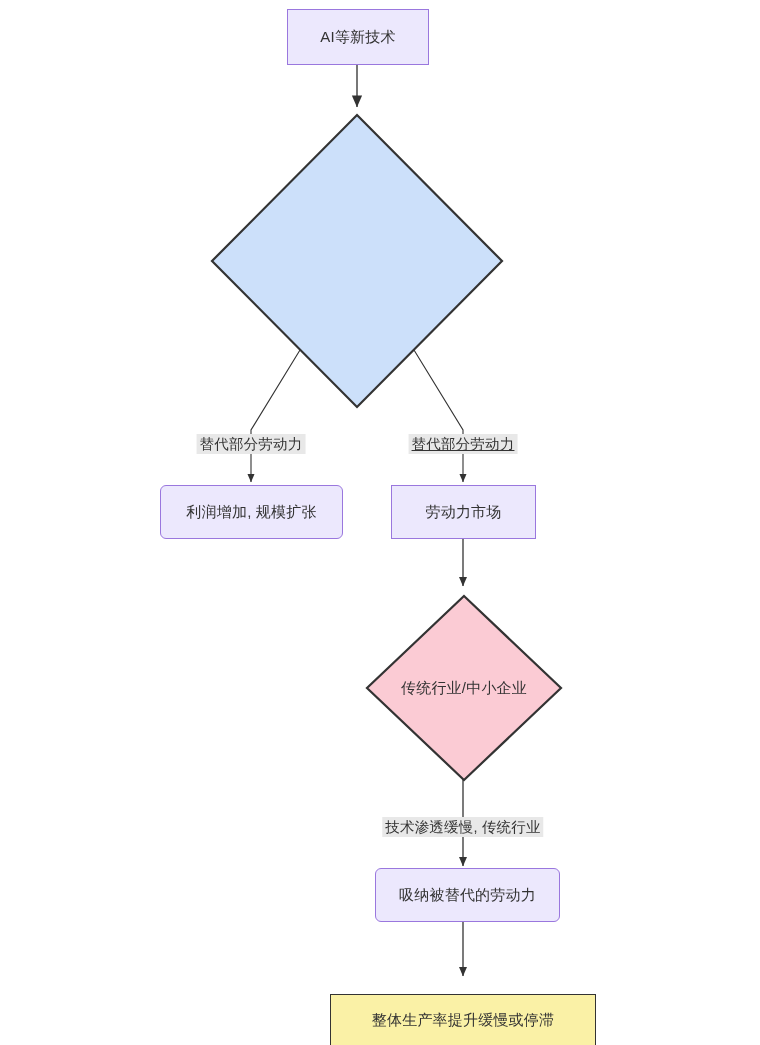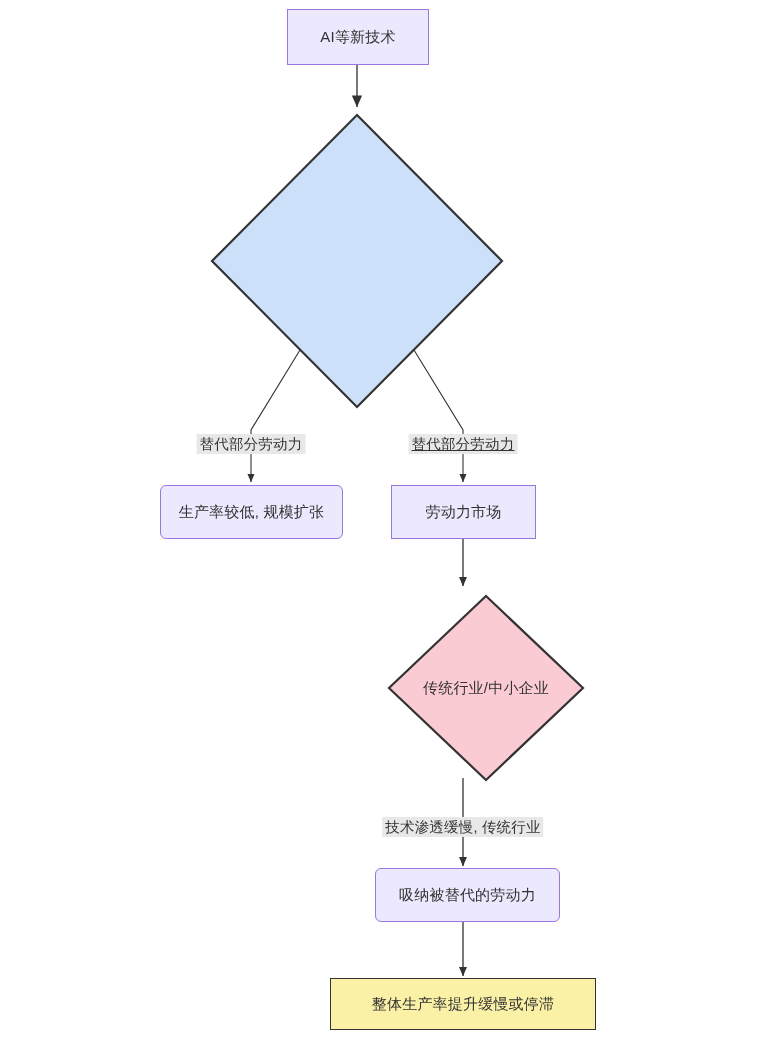--- a/index.html
+++ b/index.html
@@ -46,20 +46,21 @@
   .rect.rounded {
     border-radius: 6px;
   }
   .rect.square {
     border-radius: 0;
   }
   .rect.terminal {
     background: #FAF1A6;
     border: 1.6px solid #333333;
     border-radius: 0;
+    margin-top: 16px;
   }
   
   .diamond-wrap {
     position: absolute;
   }
   .diamond-wrap svg {
     position: absolute;
     left: 0;
     top: 0;
     overflow: visible;
@@ -122,28 +123,28 @@
     <svg width="292" height="294" viewBox="0 0 292 294">
       <polygon points="146,1 291,147 146,293 1,147" fill="#CCE0FA" stroke="#333333" stroke-width="2.2"></polygon>
     </svg>
   </div>
 
   <div class="edge-label" style="left:251px; top:434px;">替代部分劳动力</div>
 
   <div class="edge-label" style="left:463px; top:434px;text-decoration:underline;">替代部分劳动力</div>
 
   <div class="node rect rounded" style="left:160px; top:485px; width:183px; height:54px;">
-    <span>生产率较低, 规模扩张</span>
+    <span>利润增加, 规模扩张</span>
   </div>
 
   <div class="node rect square" style="left:391px; top:485px; width:145px; height:54px;">
     <span>劳动力市场</span>
   </div>
 
-  <div class="diamond-wrap" style="left:388px; top:595px; width:196px; height:186px;">
+  <div class="diamond-wrap" style="left:366px; top:595px; width:196px; height:186px;">
     <svg width="196" height="186" viewBox="0 0 196 186">
       <polygon points="98,1 195,93 98,185 1,93" fill="#FBCBD4" stroke="#333333" stroke-width="2.2"></polygon>
     </svg>
     <div class="diamond-label" style="left:13px; top:73px; width:170px; height:40px;">传统行业/中小企业</div>
   </div>
 
   <div class="edge-label" style="left:463px; top:817px;">技术渗透缓慢, 传统行业</div>
 
   <div class="node rect rounded" style="left:375px; top:868px; width:185px; height:54px;">
     <span>吸纳被替代的劳动力</span>

